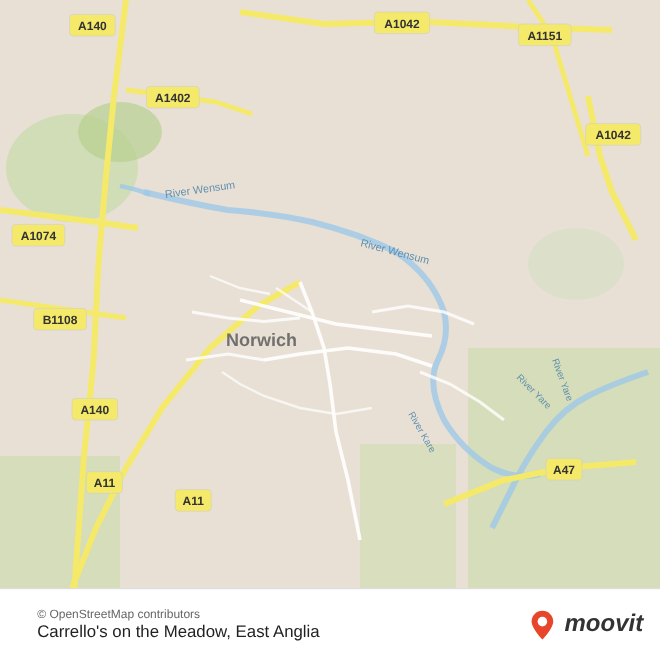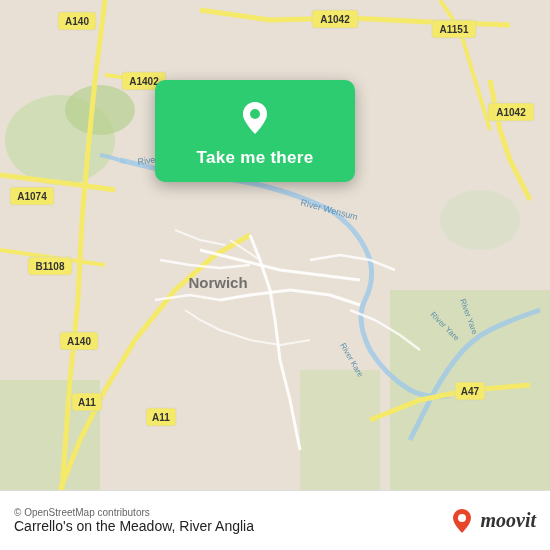--- a/index.html
+++ b/index.html
@@ -66,38 +66,38 @@
       display: flex;
       align-items: center;
       justify-content: space-between;
       padding: 0 14px;
       border-top: 1px solid #ddd;
     }
 
     .bottom-left {
       display: flex;
       flex-direction: column;
+      margin-left: 17px;
     }
 
     .bottom-copyright {
       font-size: 10px;
       color: #666;
     }
 
     .bottom-location {
       font-size: 14px;
       font-weight: 500;
       color: #222;
     }
 
     .moovit-logo {
       display: flex;
       align-items: center;
       gap: 4px;
-      font-family: Liberation Serif, serif;
     }
 
     .moovit-text {
       font-size: 20px;
       font-weight: 700;
       color: #333;
       font-style: italic;
     }
 
     .moovit-icon {
@@ -192,35 +192,26 @@
 
     <text x="218" y="288" text-anchor="middle" font-size="15" font-weight="bold" fill="#555" opacity="0.8">Norwich</text>
 
     <text x="138" y="165" font-size="9" fill="#5588aa" transform="rotate(-8, 138, 165)" opacity="0.9">River Wensum</text>
     <text x="300" y="205" font-size="9" fill="#5588aa" transform="rotate(15, 300, 205)" opacity="0.9">River Wensum</text>
     <text x="430" y="315" font-size="8" fill="#5588aa" transform="rotate(45, 430, 315)" opacity="0.9">River Yare</text>
     <text x="460" y="300" font-size="8" fill="#5588aa" transform="rotate(70, 460, 300)" opacity="0.9">River Yare</text>
     <text x="340" y="345" font-size="8" fill="#5588aa" transform="rotate(60, 340, 345)" opacity="0.9">River Kare</text>
   </svg>
 
-  <div class="map-card">
-
-    <svg class="map-card-pin" viewBox="0 0 40 40" xmlns="http://www.w3.org/2000/svg">
-      <circle cx="20" cy="16" r="12" fill="white" opacity="0.3"></circle>
-      <path d="M20 4 C13.4 4 8 9.4 8 16 C8 24 20 36 20 36 C20 36 32 24 32 16 C32 9.4 26.6 4 20 4Z" fill="white"></path>
-      <circle cx="20" cy="16" r="5" fill="#2ecc71"></circle>
-    </svg>
-    <span class="map-card-label">Take me there</span>
-  </div>
 </div>
 
 <div id="bottom-bar">
   <div class="bottom-left">
     <span class="bottom-copyright">© OpenStreetMap contributors</span>
-    <span class="bottom-location">Carrello's on the Meadow, River Anglia</span>
+    <span class="bottom-location">Carrello's on the Meadow, East Anglia</span>
   </div>
   <div class="moovit-logo">
 
     <svg class="moovit-icon" viewBox="0 0 28 28" xmlns="http://www.w3.org/2000/svg">
       <path d="M14 2 C9 2 5 6 5 11 C5 17 14 26 14 26 C14 26 23 17 23 11 C23 6 19 2 14 2Z" fill="#e8462a"></path>
       <circle cx="14" cy="11" r="4" fill="white"></circle>
     </svg>
     <span class="moovit-text">moovit</span>
   </div>
 </div>

